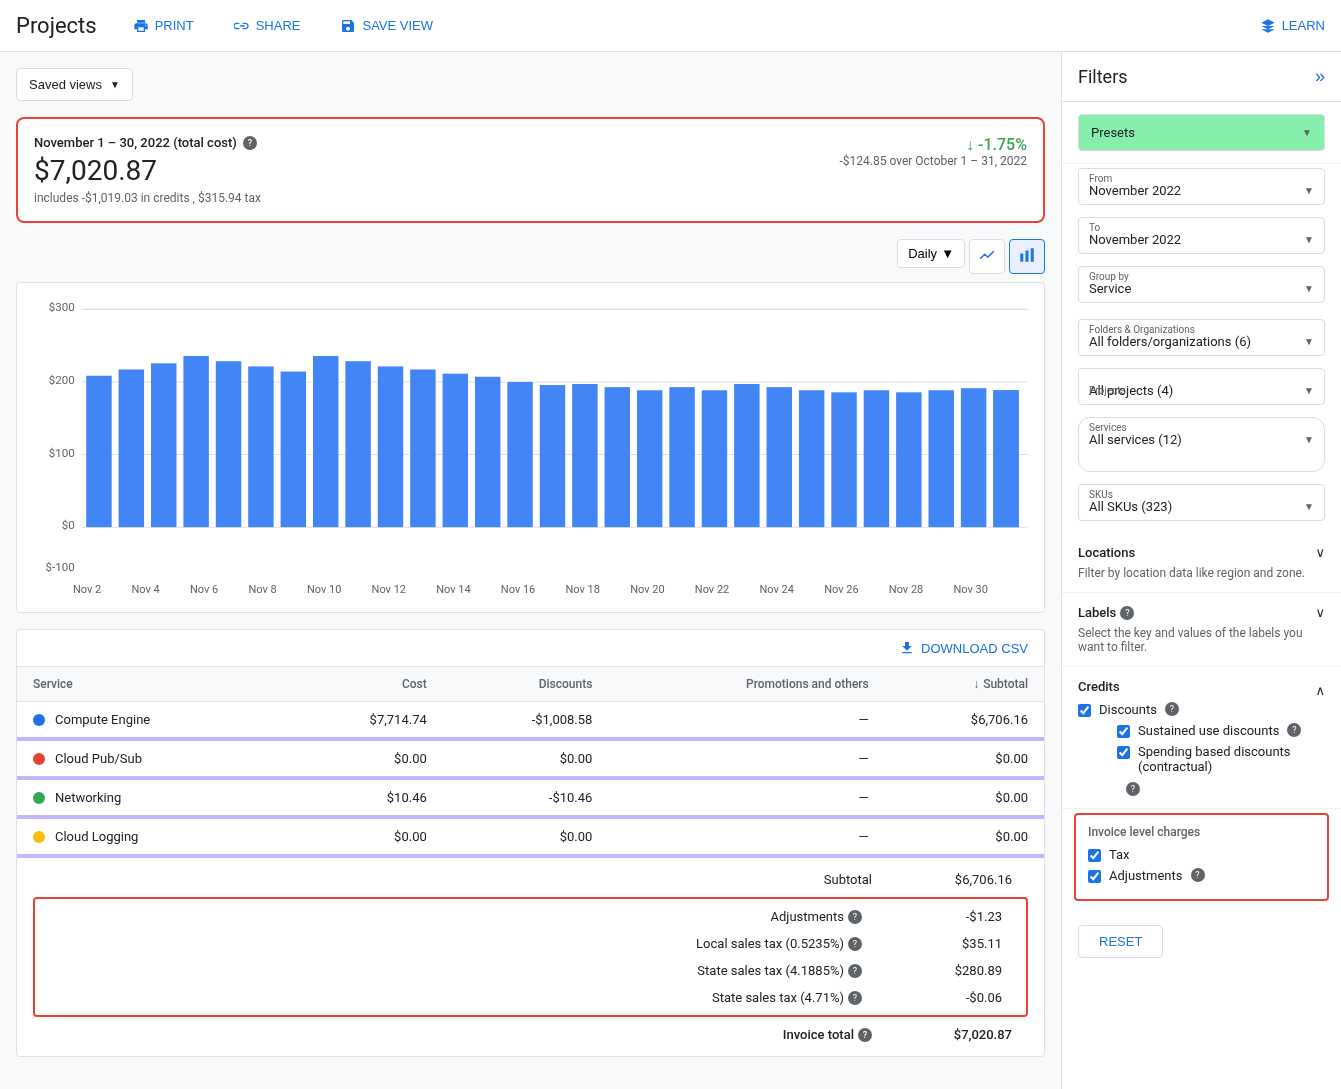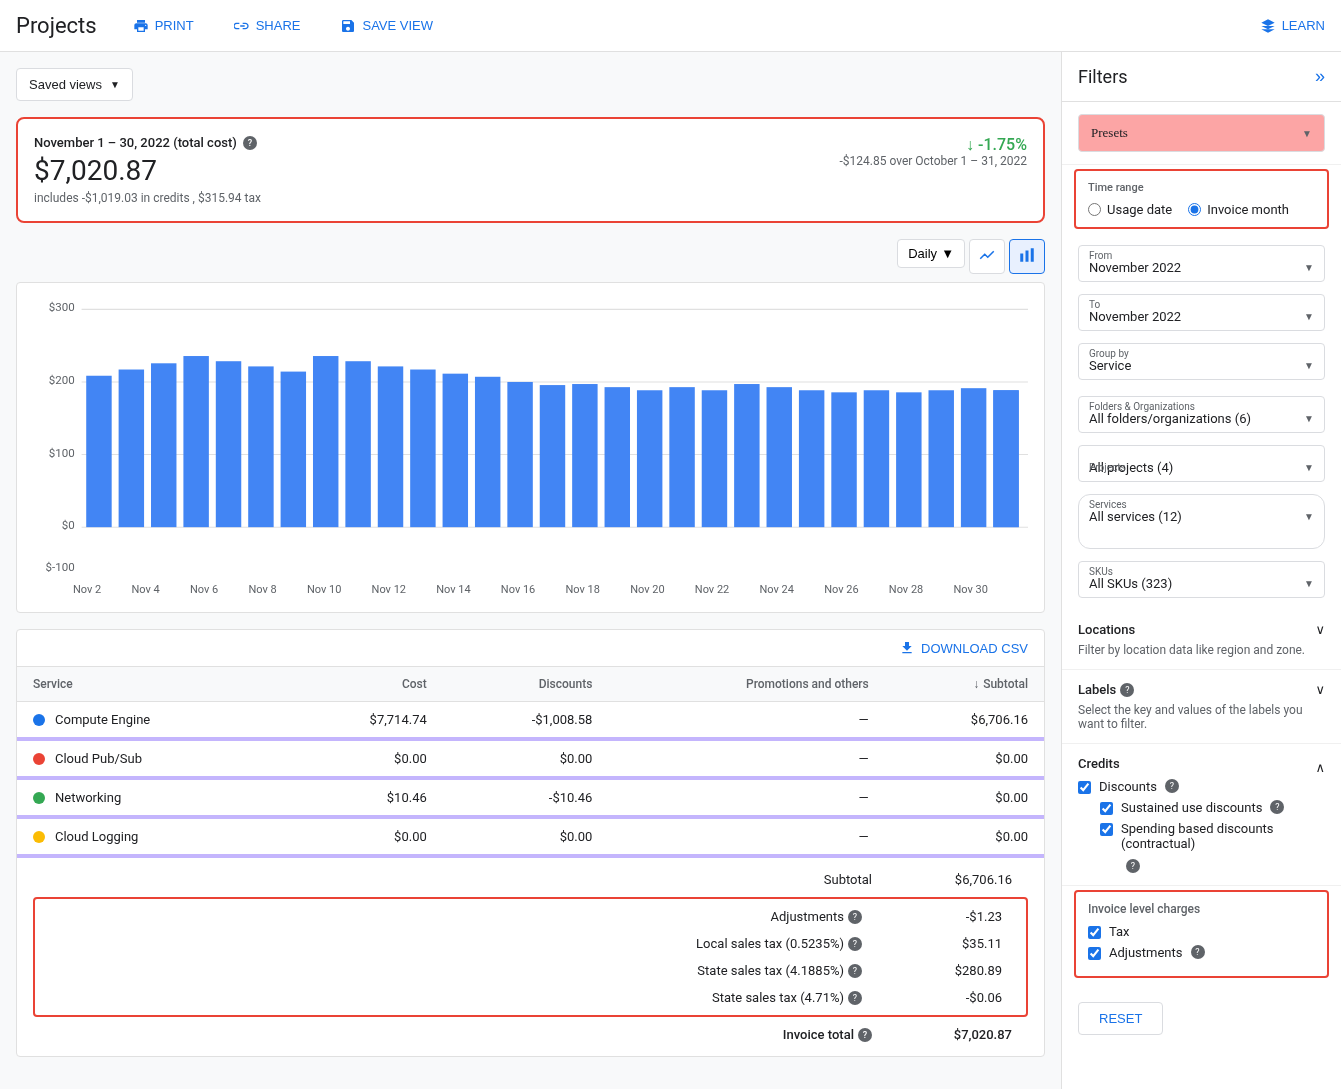--- a/index.html
+++ b/index.html
@@ -67,36 +67,36 @@
     .filters-header { display: flex; align-items: center; justify-content: space-between; padding: 14px 16px; border-bottom: 1px solid #e0e0e0; }
     .filters-title { font-size: 18px; font-weight: 400; }
     .filters-collapse-btn { border: none; background: none; cursor: pointer; color: #1a73e8; font-size: 18px; }
 
     
     .presets-row { padding: 12px 16px; border-bottom: 1px solid #f0f0f0; }
     .time-range-label { font-size: 11px; color: #5f6368; margin-bottom: 8px; font-weight: 500; }
     .radio-row { display: flex; align-items: center; gap: 16px; }
     .radio-option { display: flex; align-items: center; gap: 6px; cursor: pointer; font-size: 13px; }
     .radio-option input[type=radio] { accent-color: #1a73e8; }
-    .filter-dropdown-field { border: 1px solid #dadce0; border-radius: 4px; padding: 8px 10px; font-size: 13px; display: flex; align-items: center; justify-content: space-between; cursor: pointer; background: #fca5a5; position: relative; font-family: Liberation Serif, serif; }
+    .filter-dropdown-field { border: 1px solid #dadce0; border-radius: 4px; padding: 8px 10px; font-size: 13px; display: flex; align-items: center; justify-content: space-between; cursor: pointer; background: #86efac; position: relative; }
     .dropdown-arrow { color: #5f6368; font-size: 10px; }
 
     
     .collapsible-section { padding: 12px 16px; border-bottom: 1px solid #f0f0f0; }
     .collapsible-header { display: flex; justify-content: space-between; align-items: center; cursor: pointer; }
     .collapsible-title { font-size: 13px; font-weight: 500; }
     .collapsible-desc { font-size: 12px; color: #5f6368; margin-top: 6px; }
 
     
     .credits-section { padding: 12px 16px; border-bottom: 1px solid #f0f0f0; }
     .credits-title { font-size: 13px; font-weight: 500; margin-bottom: 8px; }
     .credits-header { display: flex; justify-content: space-between; align-items: center; }
     .checkbox-row { display: flex; align-items: flex-start; gap: 8px; margin-bottom: 6px; font-size: 13px; }
     .checkbox-row input[type=checkbox] { accent-color: #1a73e8; margin-top: 2px; flex-shrink: 0; }
-    .checkbox-sub { margin-left: 22px; }
+    .checkbox-sub { margin-left: 39px; }
     .invoice-charges-title { font-size: 12px; font-weight: 500; color: #5f6368; margin-bottom: 8px; }
 
     
     .reset-row { padding: 12px 16px; }
     .reset-btn { border: 1px solid #dadce0; border-radius: 4px; padding: 8px 20px; background: #fff; color: #1a73e8; font-size: 13px; font-weight: 500; cursor: pointer; }
 
     .dot-red { background: #ea4335; }
     .dot-blue { background: #1a73e8; }
     .dot-green { background: #34a853; }
     .dot-yellow { background: #fbbc04; }
@@ -380,33 +380,20 @@
       <button class="filters-collapse-btn">»</button>
     </div>
 
     <div class="presets-row">
       <div class="filter-dropdown-field" style="border: 1px solid #dadce0; border-radius: 4px; padding: 10px 12px; display: flex; justify-content: space-between; align-items: center;">
         <span>Presets</span>
         <span class="dropdown-arrow">▼</span>
       </div>
     </div>
 
-    <div style="border: 2px solid #ea4335; border-radius: 4px; margin: 4px 12px 12px 12px; padding: 10px 12px;">
-      <div class="time-range-label">Time range</div>
-      <div class="radio-row">
-        <label class="radio-option">
-          <input type="radio" name="time-range" style="">
-          <span>Usage date</span>
-        </label>
-        <label class="radio-option">
-          <input type="radio" name="time-range" checked="" style="">
-          <span>Invoice month</span>
-        </label>
-      </div>
-    </div>
 
     <div style="padding: 4px 16px 8px;">
       <div style="position: relative; border: 1px solid #dadce0; border-radius: 4px; padding: 14px 10px 6px; cursor: pointer;">
         <span style="position: absolute; top: 4px; left: 10px; font-size: 10px; color: #5f6368;">From</span>
         <div style="display: flex; justify-content: space-between; align-items: center;">
           <span>November 2022</span>
           <span class="dropdown-arrow">▼</span>
         </div>
       </div>
     </div>

